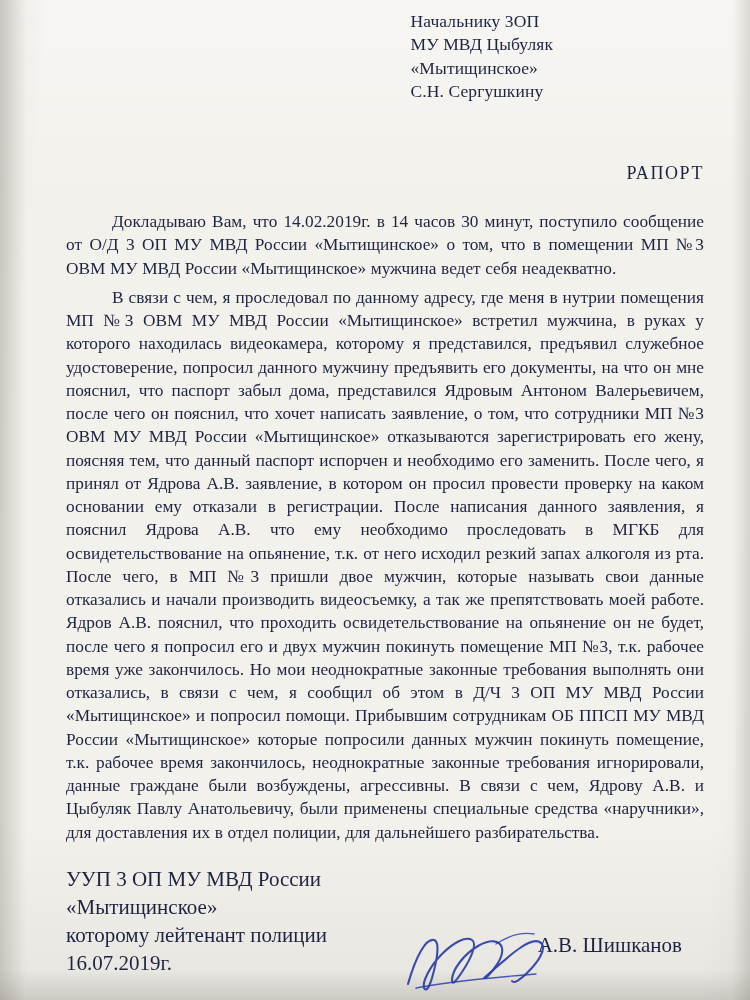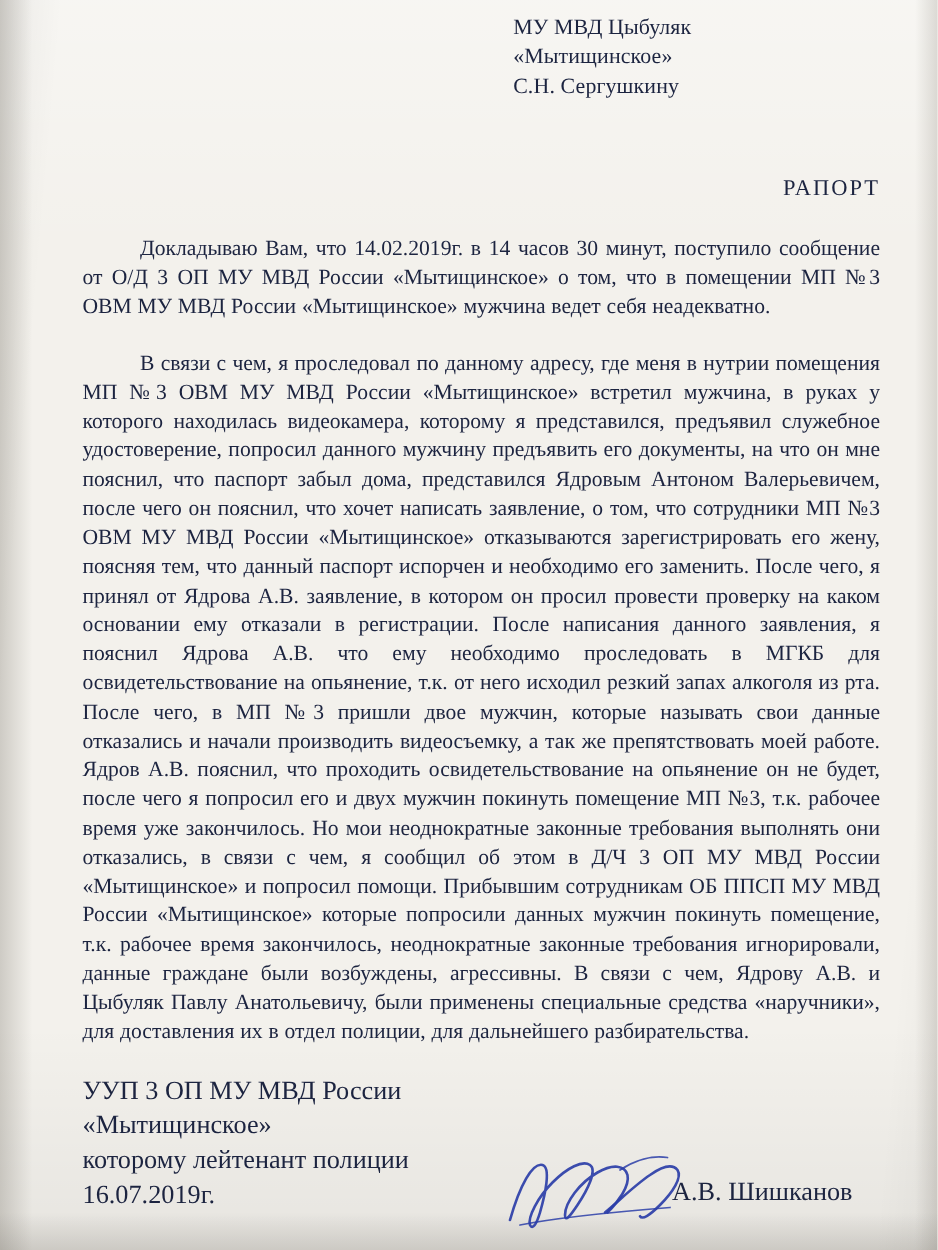--- a/index.html
+++ b/index.html
@@ -70,39 +70,39 @@
     margin: 0 0 0 0;
     text-align: justify;
     text-justify: inter-word;
     text-indent: 46px;
     font-size: 17.3px;
     line-height: 1.345;
     letter-spacing: 0.0px;
     word-spacing: 0.3px;
   }
   .body-text p + p {
-    margin-top: 22px;
+    margin-top: 6px;
   }
   .signature-block {
     margin-top: 22px;
     font-size: 21px;
     line-height: 1.33;
     position: relative;
   }
   .signature-block .line {
     white-space: nowrap;
   }
   .sig-row {
     position: relative;
     display: block;
   }
   .sig-name {
     position: absolute;
     right: 22px;
-    bottom: 2px;
+    bottom: 18px;
     white-space: nowrap;
   }
   .scribble {
     position: absolute;
     left: 330px;
     bottom: -18px;
     width: 180px;
     height: 70px;
     pointer-events: none;
   }
@@ -126,20 +126,21 @@
 <body>
 
 <div class="page">
   <div class="edge-left"></div>
   <div class="edge-right"></div>
   <div class="edge-bottom"></div>
 
   <div class="content">
 
     <div class="addressee">
+      <div>Начальнику 3ОП</div>
       <div>МУ МВД Цыбуляк</div>
       <div>«Мытищинское»</div>
       <div>С.Н. Сергушкину</div>
     </div>
 
     <div class="doc-title">РАПОРТ</div>
 
     <div class="body-text">
       <p>Докладываю Вам, что 14.02.2019г. в 14 часов 30 минут, поступило сообщение от О/Д 3 ОП МУ МВД России «Мытищинское» о том, что в помещении МП №3 ОВМ МУ МВД России «Мытищинское» мужчина ведет себя неадекватно.</p>
       <p>В связи с чем, я проследовал по данному адресу, где меня в нутрии помещения МП №3 ОВМ МУ МВД России «Мытищинское» встретил мужчина, в руках у которого находилась видеокамера, которому я представился, предъявил служебное удостоверение, попросил данного мужчину предъявить его документы, на что он мне пояснил, что паспорт забыл дома, представился Ядровым Антоном Валерьевичем, после чего он пояснил, что хочет написать заявление, о том, что сотрудники МП №3 ОВМ МУ МВД России «Мытищинское» отказываются зарегистрировать его жену, поясняя тем, что данный паспорт испорчен и необходимо его заменить. После чего, я принял от Ядрова А.В. заявление, в котором он просил провести проверку на каком основании ему отказали в регистрации. После написания данного заявления, я пояснил Ядрова А.В. что ему необходимо проследовать в МГКБ для освидетельствование на опьянение, т.к. от него исходил резкий запах алкоголя из рта. После чего, в МП №3 пришли двое мужчин, которые называть свои данные отказались и начали производить видеосъемку, а так же препятствовать моей работе. Ядров А.В. пояснил, что проходить освидетельствование на опьянение он не будет, после чего я попросил его и двух мужчин покинуть помещение МП №3, т.к. рабочее время уже закончилось. Но мои неоднократные законные требования выполнять они отказались, в связи с чем, я сообщил об этом в Д/Ч 3 ОП МУ МВД России «Мытищинское» и попросил помощи. Прибывшим сотрудникам ОБ ППСП МУ МВД России «Мытищинское» которые попросили данных мужчин покинуть помещение, т.к. рабочее время закончилось, неоднократные законные требования игнорировали, данные граждане были возбуждены, агрессивны. В связи с чем, Ядрову А.В. и Цыбуляк Павлу Анатольевичу, были применены специальные средства «наручники», для доставления их в отдел полиции, для дальнейшего разбирательства.</p>

